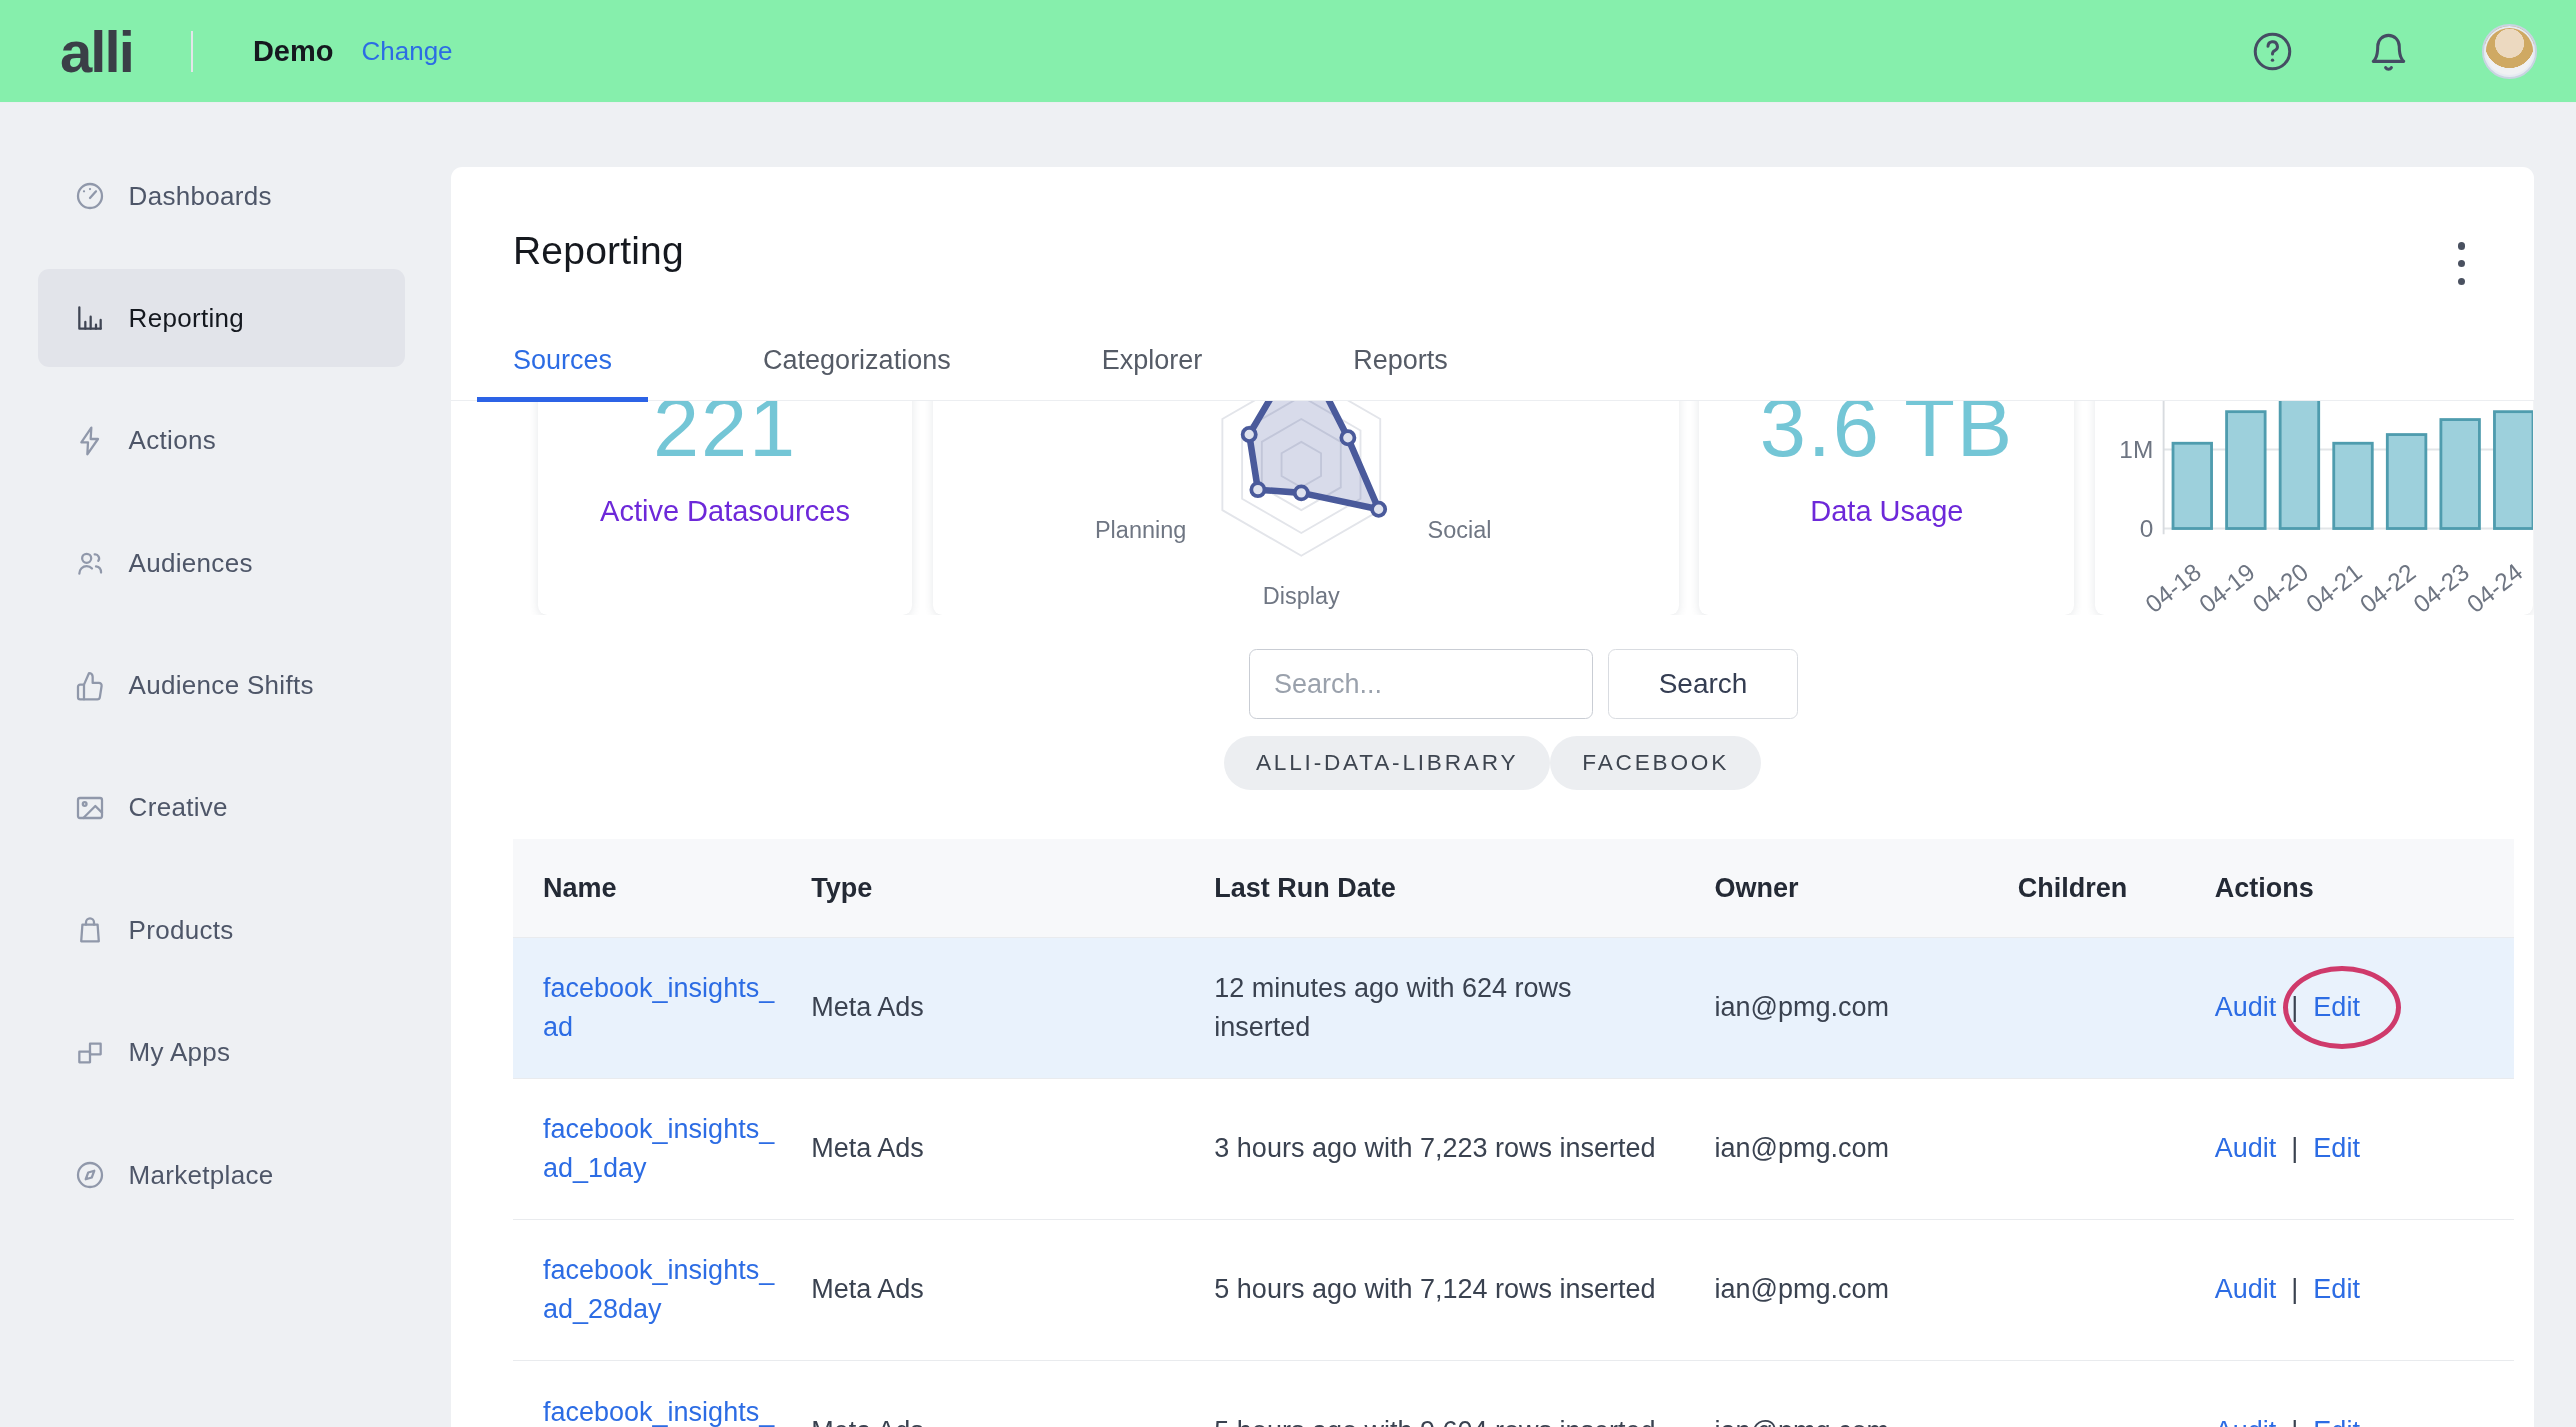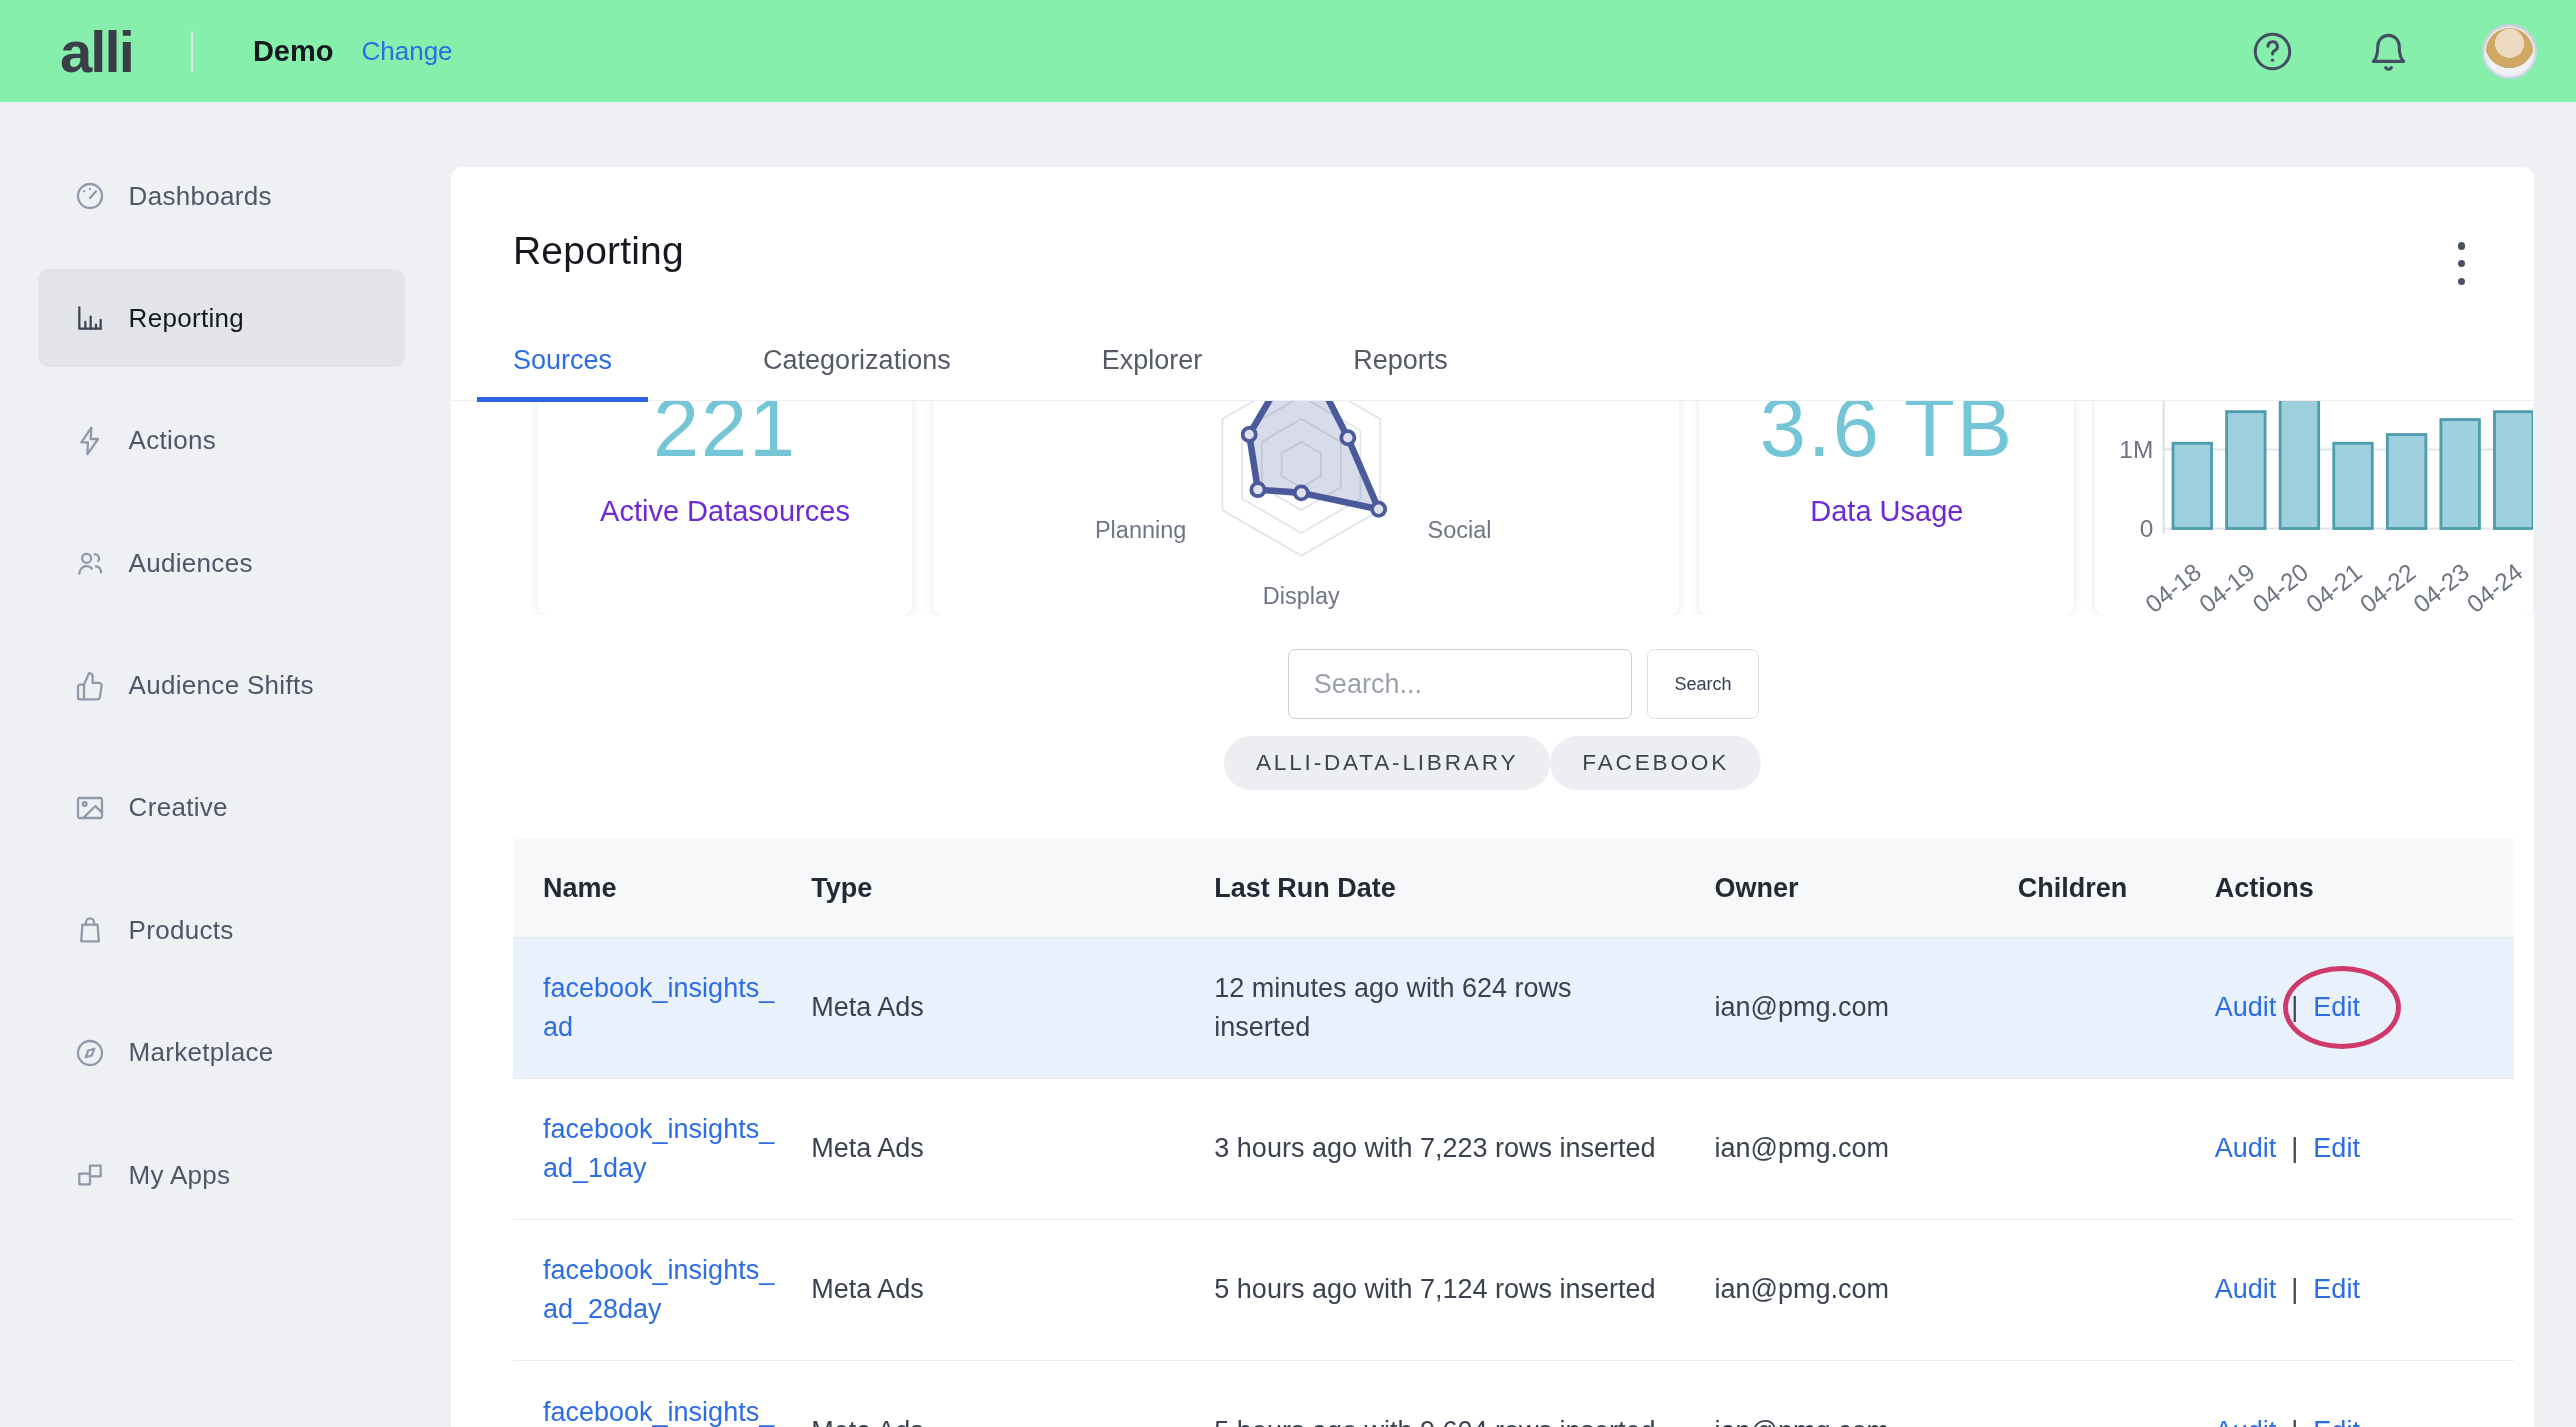--- a/index.html
+++ b/index.html
@@ -51,22 +51,22 @@
   .stat-number { font-size:83px; font-weight:100; color:#74c6d6; line-height:1; letter-spacing:1.9px; }
   .stat-label { font-size:29px; color:#6d28d9; margin-top:26px; }
   .stat-card.radar-card { width:746px; }
   .stat-card.chart-card { width:438px; }
 
   
   .search-row { display:flex; gap:15px; padding-left:62px; margin-top:34px;justify-content:center; }
   .search-input { width:344px; height:70px; border:1.9px solid #c9cdd4; border-radius:7.5px; font-size:27px;
      padding:0 24.4px; color:#3a4250; outline:none; font-family:inherit; }
   .search-input::placeholder { color:#9aa1ac; }
-  .search-btn { height:70px; padding:0 26px; background:#fff; border:1.9px solid #d9dce1; border-radius:7.5px;
-     font-size:18px; font-weight:500; color:#343d52; cursor:pointer; font-family:inherit; }
+  .search-btn { height:70px; padding:0 50px; background:#fff; border:1.9px solid #d9dce1; border-radius:7.5px;
+     font-size:28px; font-weight:500; color:#343d52; cursor:pointer; font-family:inherit; }
   .tags-row { display:flex; justify-content:center; margin-top:17px; }
   .tag { background:#eceef1; border-radius:939px; padding:14px 32px; font-size:22.6px; font-weight:500;
      letter-spacing:2.8px; color:#3e4550; cursor:pointer; }
 
   
   .table-wrap { margin:49px 62px 0 62px; }
   table { width:2001px; border-collapse:collapse; table-layout:fixed; }
   thead tr { background:#f7f8fa; height:98px; }
   th { font-size:27px; font-weight:600; color:#242a35; text-align:left; }
   th:first-child, td:first-child { padding-left:30px; }
@@ -159,31 +159,31 @@
     </div>
     <div class="side-item">
       <svg viewBox="0 0 24 24">
           <path d="M6.3 8h11.4l.9 12.5H5.4L6.3 8z"></path>
           <path d="M9 8V6.3a3 3 0 0 1 6 0V8"></path>
         </svg>
       <span class="lbl">Products</span>
     </div>
     <div class="side-item">
       <svg viewBox="0 0 24 24">
+          <rect x="4" y="11" width="8" height="8"></rect>
+          <rect x="12" y="5" width="8" height="8"></rect>
+        </svg>
+      <span class="lbl">My Apps</span>
+    </div>
+    <div class="side-item">
+      <svg viewBox="0 0 24 24">
           <circle cx="12" cy="12" r="9"></circle>
           <path d="M15.2 8.8l-1.9 5.1-4.5 1.3 1.9-5.1 4.5-1.3z"></path>
         </svg>
       <span class="lbl">Marketplace</span>
-    </div>
-    <div class="side-item">
-      <svg viewBox="0 0 24 24">
-          <rect x="4" y="11" width="8" height="8"></rect>
-          <rect x="12" y="5" width="8" height="8"></rect>
-        </svg>
-      <span class="lbl">My Apps</span>
     </div>
   </nav>
 
   <main class="main">
     <div class="main-card">
       <div class="card-head">
         <h1 class="page-title">Reporting</h1>
         <div class="kebab">
             <i></i>
             <i></i>

